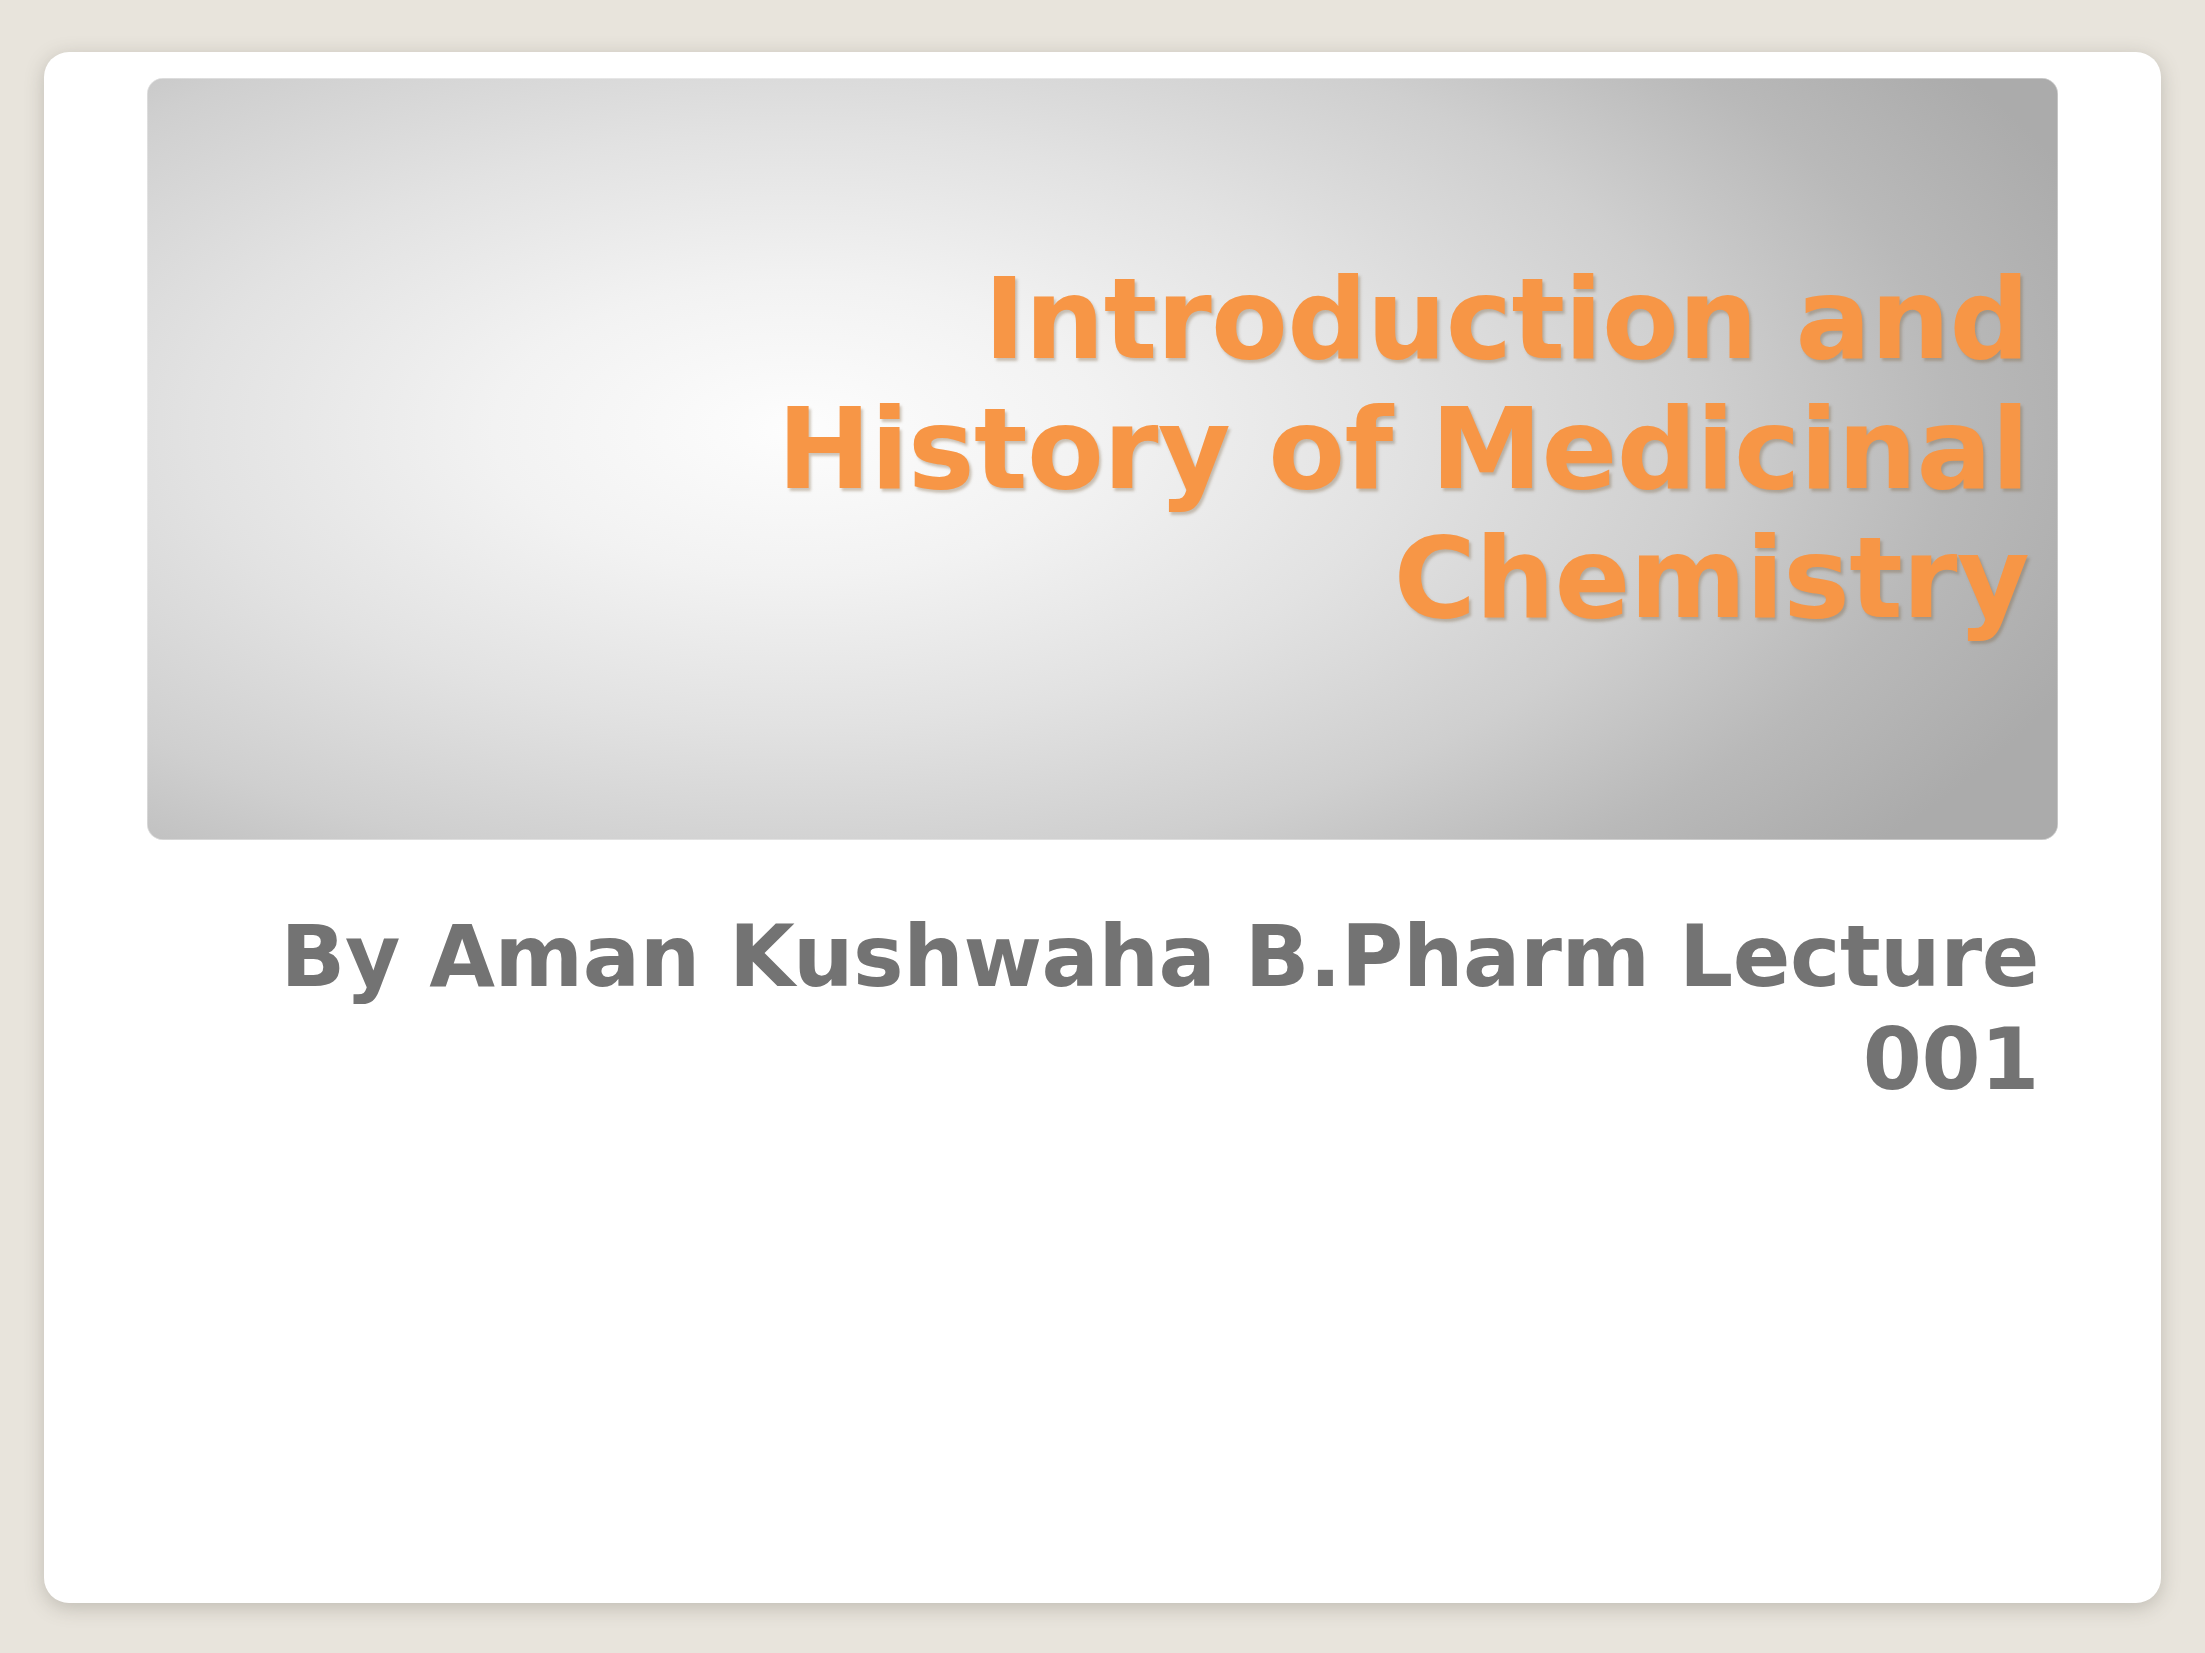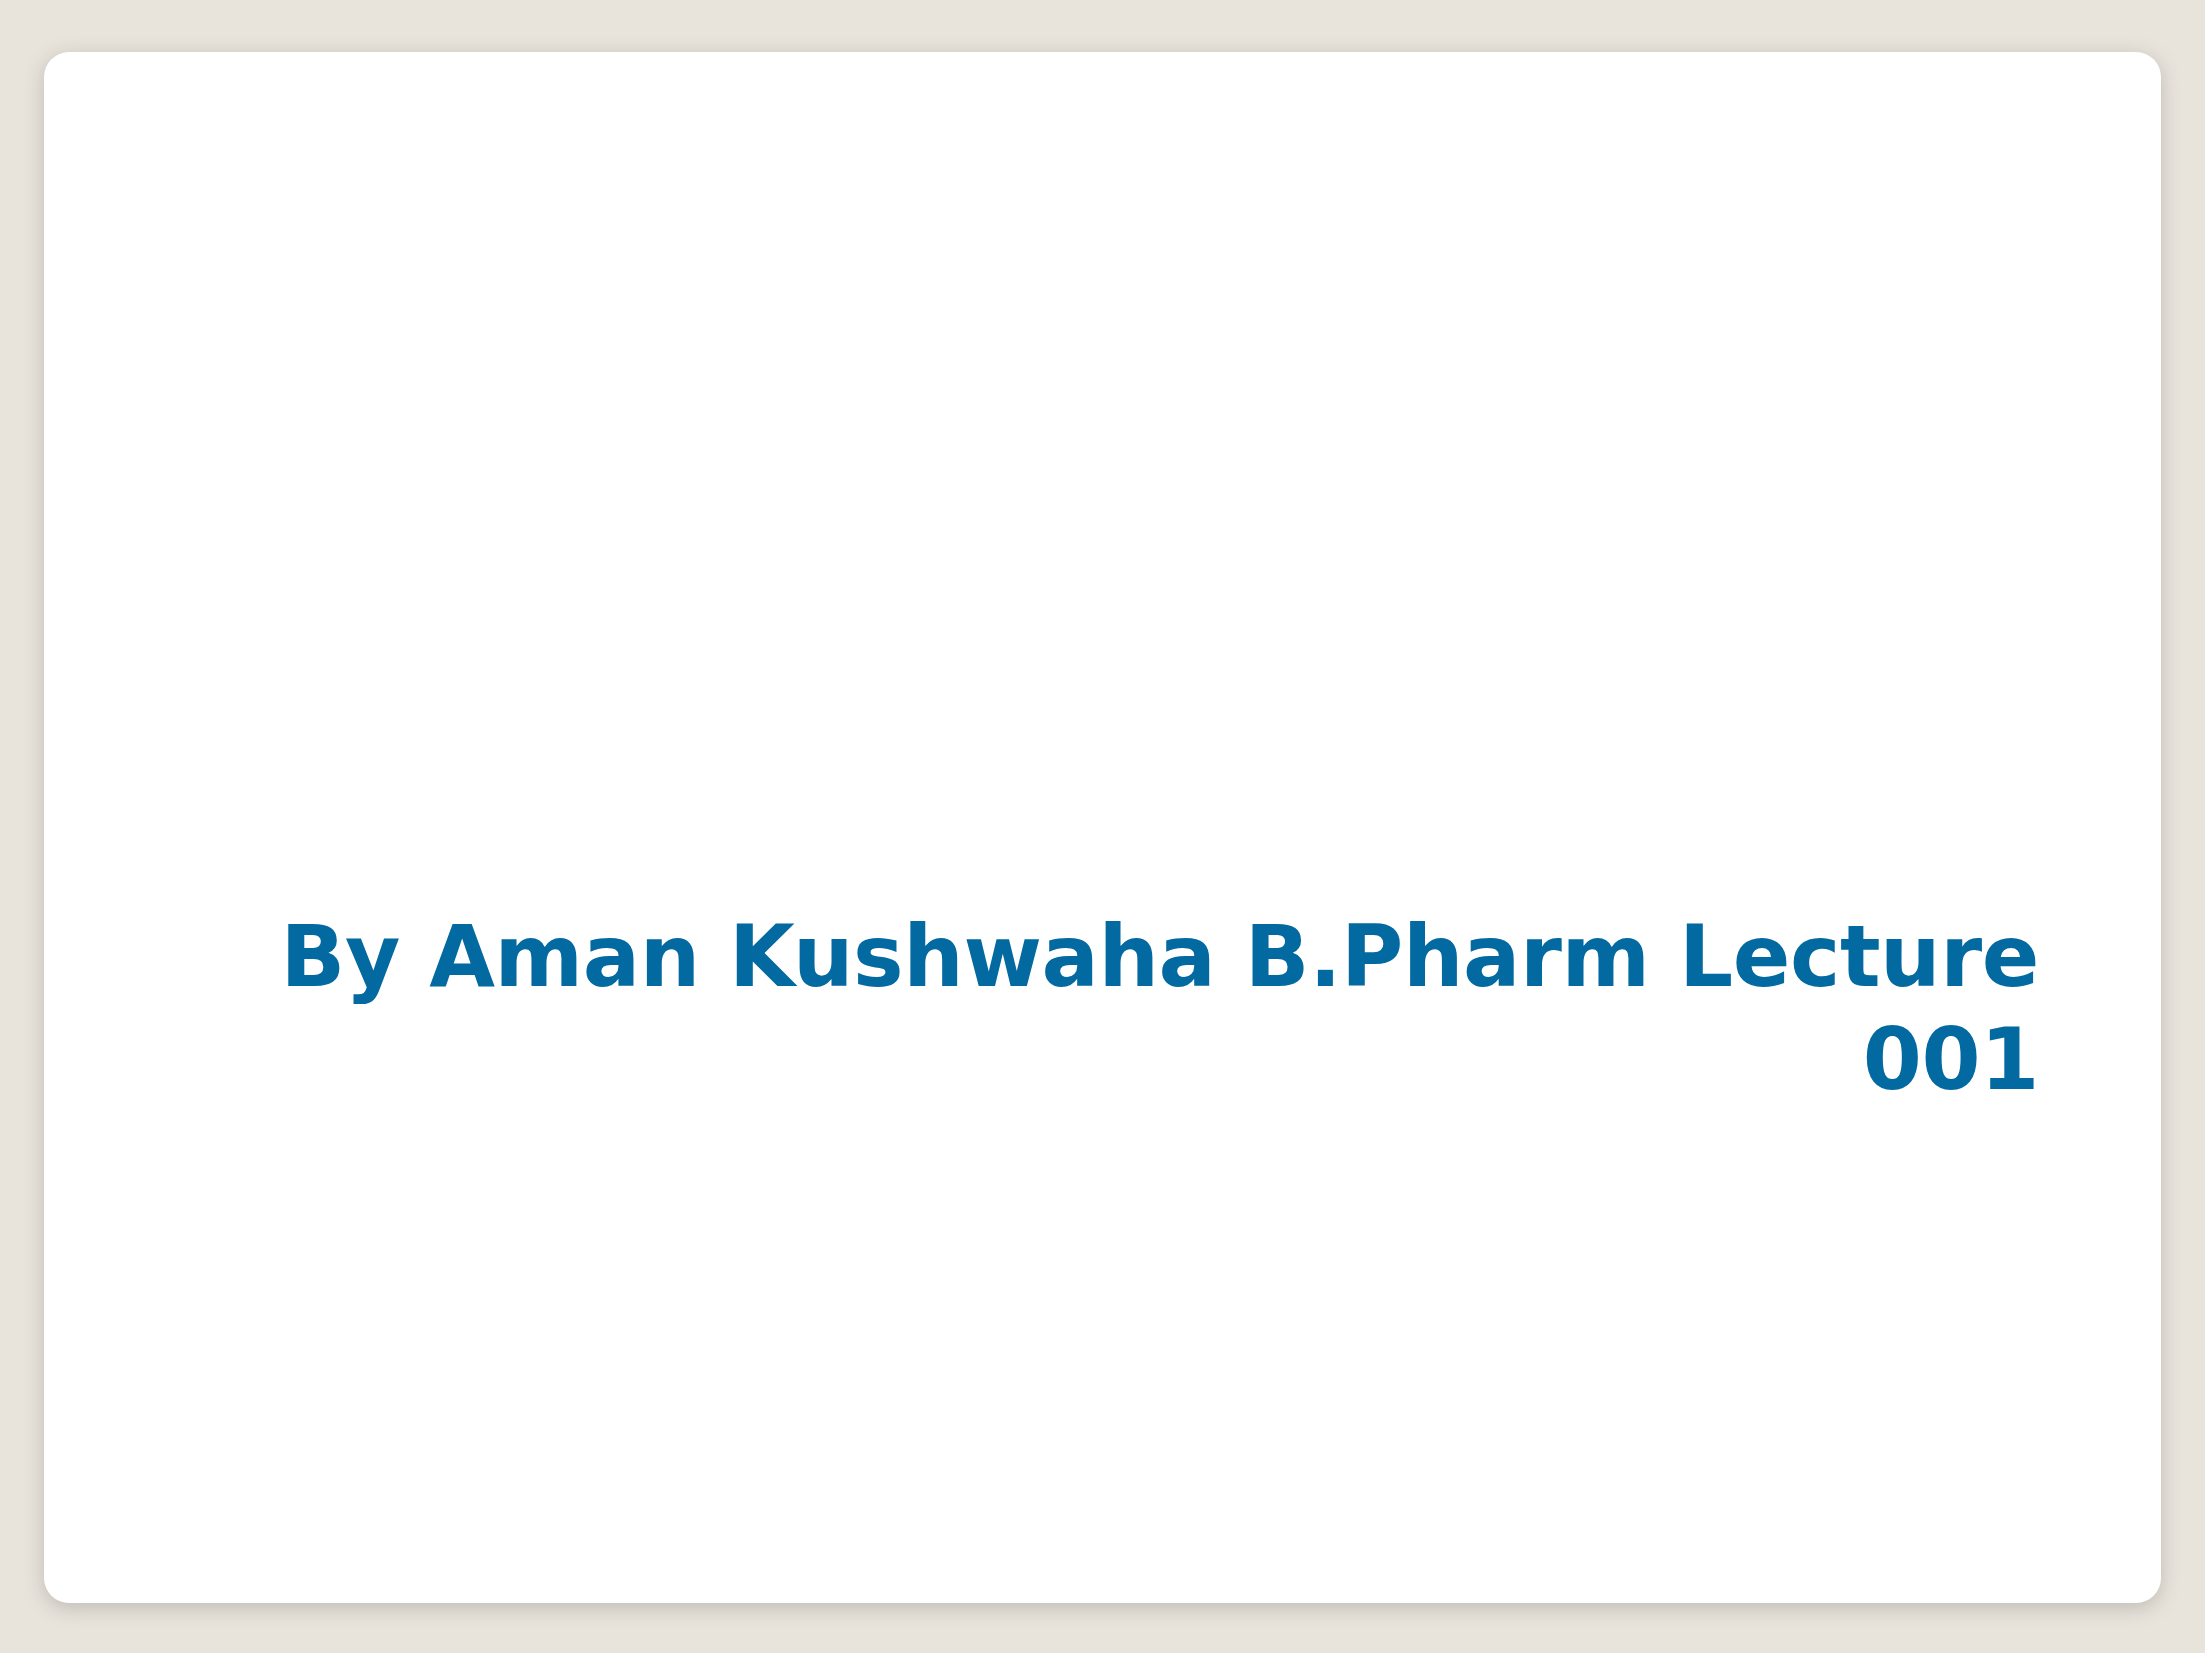--- a/index.html
+++ b/index.html
@@ -74,30 +74,33 @@
     width: 1911px;
     text-align: right;
     box-sizing: border-box;
     padding-right: 19px;
   }
 
   .subtitle-text {
     font-size: 85px;
     line-height: 1.22;
     font-weight: bold;
-    color: #0369a1;
+    color: #737373;
     letter-spacing: -0.4px;
   }
 </style>
 </head>
 <body>
 
 <div class="slide-stage">
   <div class="slide">
 
+    <div class="title-panel">
+      <div class="title-text">Introduction and History of Medicinal Chemistry</div>
+    </div>
 
     <div class="subtitle-block">
       <div class="subtitle-text">By Aman Kushwaha B.Pharm Lecture 001</div>
     </div>
 
   </div>
 </div>
 
 
 </body></html>

